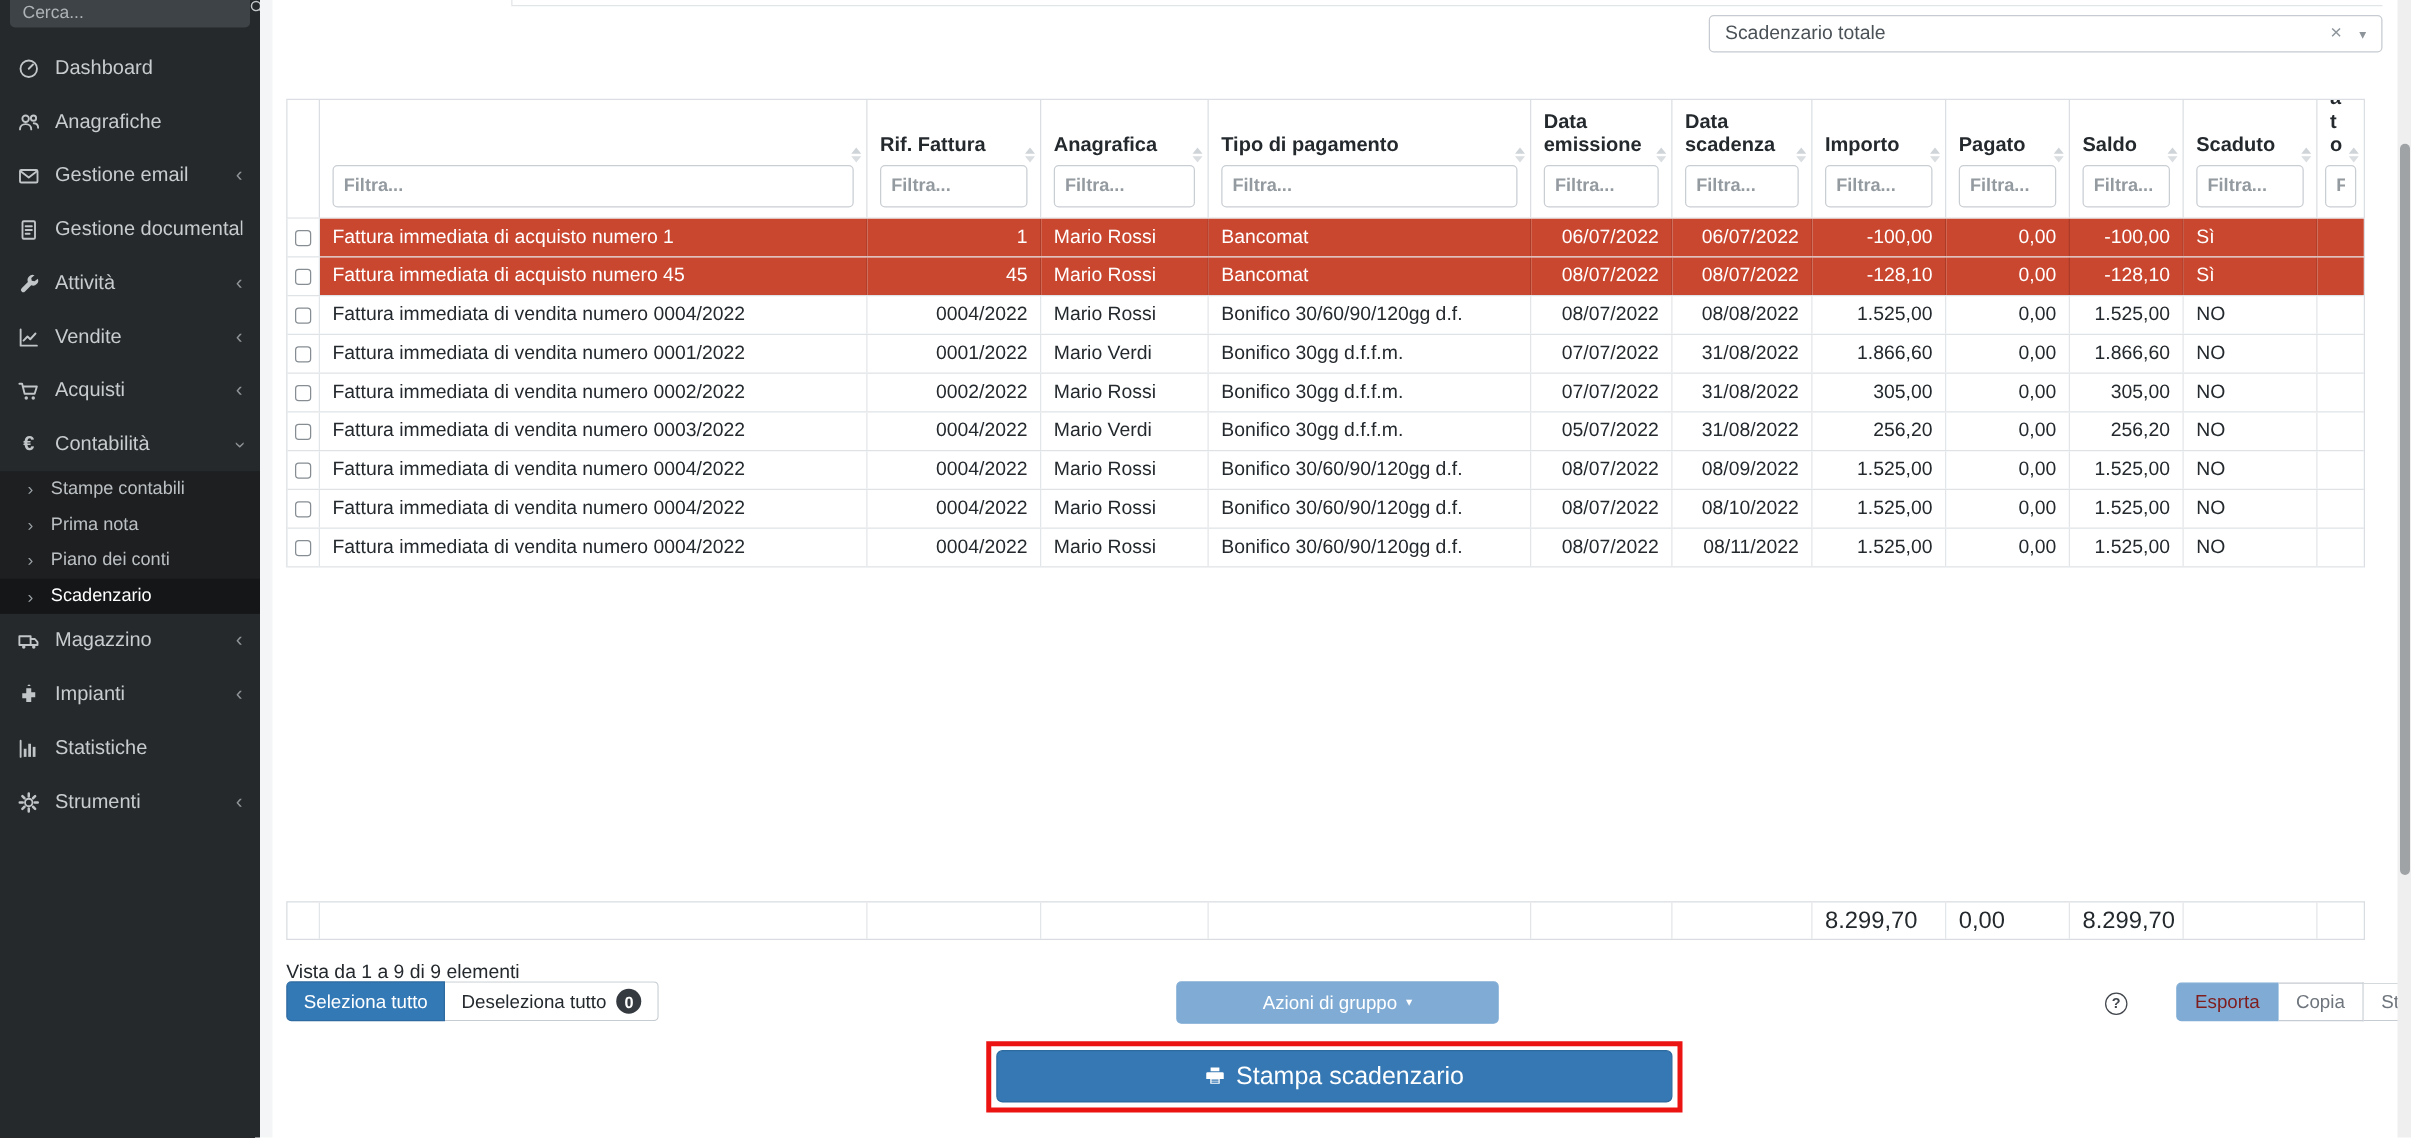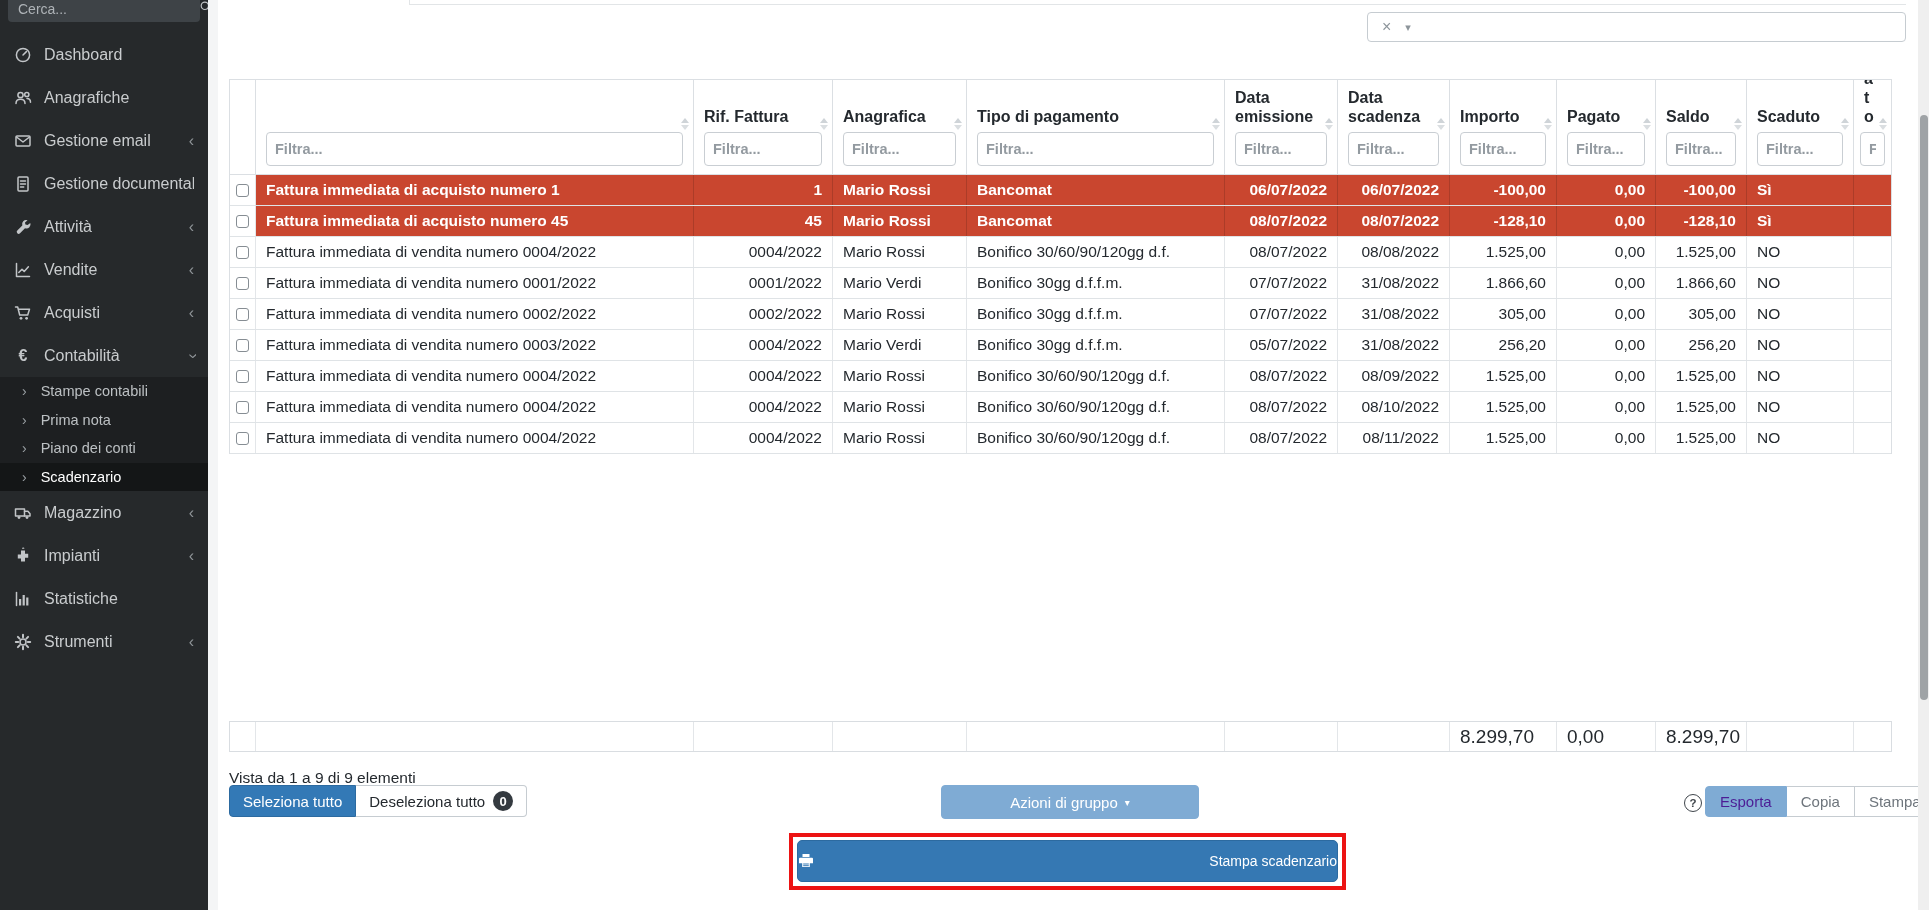--- a/index.html
+++ b/index.html
@@ -54,21 +54,21 @@
   .sort .up{border-bottom:5.5px solid #cfd4d8;margin-bottom:2px;}
   .sort .dn{border-top:5.5px solid #dadee1;}
   .tbody{position:absolute;left:229px;top:175px;width:1663px;box-sizing:border-box;
     border-left:1px solid #dbdfe3;border-right:1px solid #dbdfe3;background:#fff;}
   .trow{height:31px;box-sizing:border-box;border-bottom:1px solid #dfe3e6;}
   .c{display:flex;align-items:center;padding:0 10px;font-size:15.5px;color:#24292e;white-space:nowrap;
     overflow:hidden;border-right:1px solid #e3e6e9;box-sizing:border-box;}
   .c:last-child{border-right:0;}
   .c.num{justify-content:flex-end;}
   .c.cb{justify-content:center;padding:0;}
-  .trow.ov .c:not(.cb){background:#c9462f;color:#fff;border-right-color:rgba(0,0,0,0.14);font-weight:bold;}
+  .trow.ov .c:not(.cb){background:#c9462f;color:#fff;border-right-color:rgba(0,0,0,0.14);}
   input.rowcb{appearance:none;-webkit-appearance:none;width:13px;height:13px;border:1.4px solid #868d93;
     border-radius:3px;background:#fff;margin:0;cursor:pointer;}
   .tfoot{position:absolute;left:229px;top:721px;width:1663px;height:31px;box-sizing:border-box;
     border:1px solid #d9dde1;background:#fff;}
   .tfoot .c{font-size:19px;}
   
   .info{position:absolute;left:229px;top:769px;font-size:15.5px;color:#24292e;}
   .btn{display:flex;align-items:center;justify-content:center;font-size:15px;box-sizing:border-box;
     cursor:pointer;user-select:none;}
   .sel-group{position:absolute;left:229px;top:785px;height:32px;display:flex;}
@@ -79,28 +79,28 @@
   .group-actions{position:absolute;left:941px;top:785px;width:256px;height:32px;background:#7fabd4;
     border:1px solid #7fabd4;border-radius:4px;color:#fff;font-size:15px;display:flex;align-items:center;
     justify-content:center;cursor:pointer;}
   .group-actions .crt{font-size:10px;margin-left:7px;}
   .help{position:absolute;left:1684px;top:794px;width:16px;height:16px;border:1.7px solid #40464c;
     border-radius:50%;display:flex;align-items:center;justify-content:center;font-size:11.5px;
     font-weight:bold;color:#40464c;cursor:pointer;}
   .dt-group{position:absolute;left:1705px;top:786px;height:31px;display:flex;}
   .dt-btn{display:flex;align-items:center;justify-content:center;padding:0 14px;font-size:15px;
     box-sizing:border-box;border:1px solid #c6ccd1;cursor:pointer;}
-  .dt-btn.first{border-radius:4px 0 0 4px;background:#7fabd4;border-color:#7fabd4;color:#4c1d95;}
+  .dt-btn.first{border-radius:4px 0 0 4px;background:#7fabd4;border-color:#7fabd4;color:#7f1d1d;margin-left:36px;}
   .dt-btn.mid{border-left:0;background:#fff;color:#6e757c;}
   .dt-btn.last{border-left:0;background:#fff;color:#6e757c;border-radius:0 4px 4px 0;}
   .annotation{position:absolute;left:789px;top:833px;width:557px;height:57px;box-sizing:border-box;
     border:4px solid #ec1313;}
   .print-btn{position:absolute;left:797px;top:840px;width:541px;height:42px;background:#3578b3;
-    border:1px solid #2c6aa0;border-radius:5px;color:#fff;font-size:14px;display:flex;
-    align-items:center;justify-content:space-between;cursor:pointer;box-sizing:border-box;}
+    border:1px solid #2c6aa0;border-radius:5px;color:#fff;font-size:20px;display:flex;
+    align-items:center;justify-content:center;cursor:pointer;box-sizing:border-box;}
   .print-btn svg{margin-right:9px;}
   
   .sb-track{position:absolute;left:1918px;top:0;width:11px;height:910px;background:#efefef;}
   .sb-thumb{position:absolute;left:1920px;top:115px;width:8px;height:585px;background:#9fa3a6;border-radius:4px;}
 </style>
 </head>
 <body>
 
 <aside class="sidebar">
   <div class="search-box">
@@ -251,20 +251,21 @@
       <span class="chev">‹</span>
     </div>
   </nav>
 </aside>
 
 <div class="left-strip"></div>
 <div class="topline"></div>
 <div class="toptick"></div>
 
 <div class="view-select">
+  <span class="val">Scadenzario totale</span>
   <span class="clr">×</span>
   <span class="crt">▾</span>
 </div>
 
 <div class="thead grid">
   <div class="hcell"></div>
   <div class="hcell">
     <span class="sort">
         <i class="up"></i>
         <i class="dn"></i>

